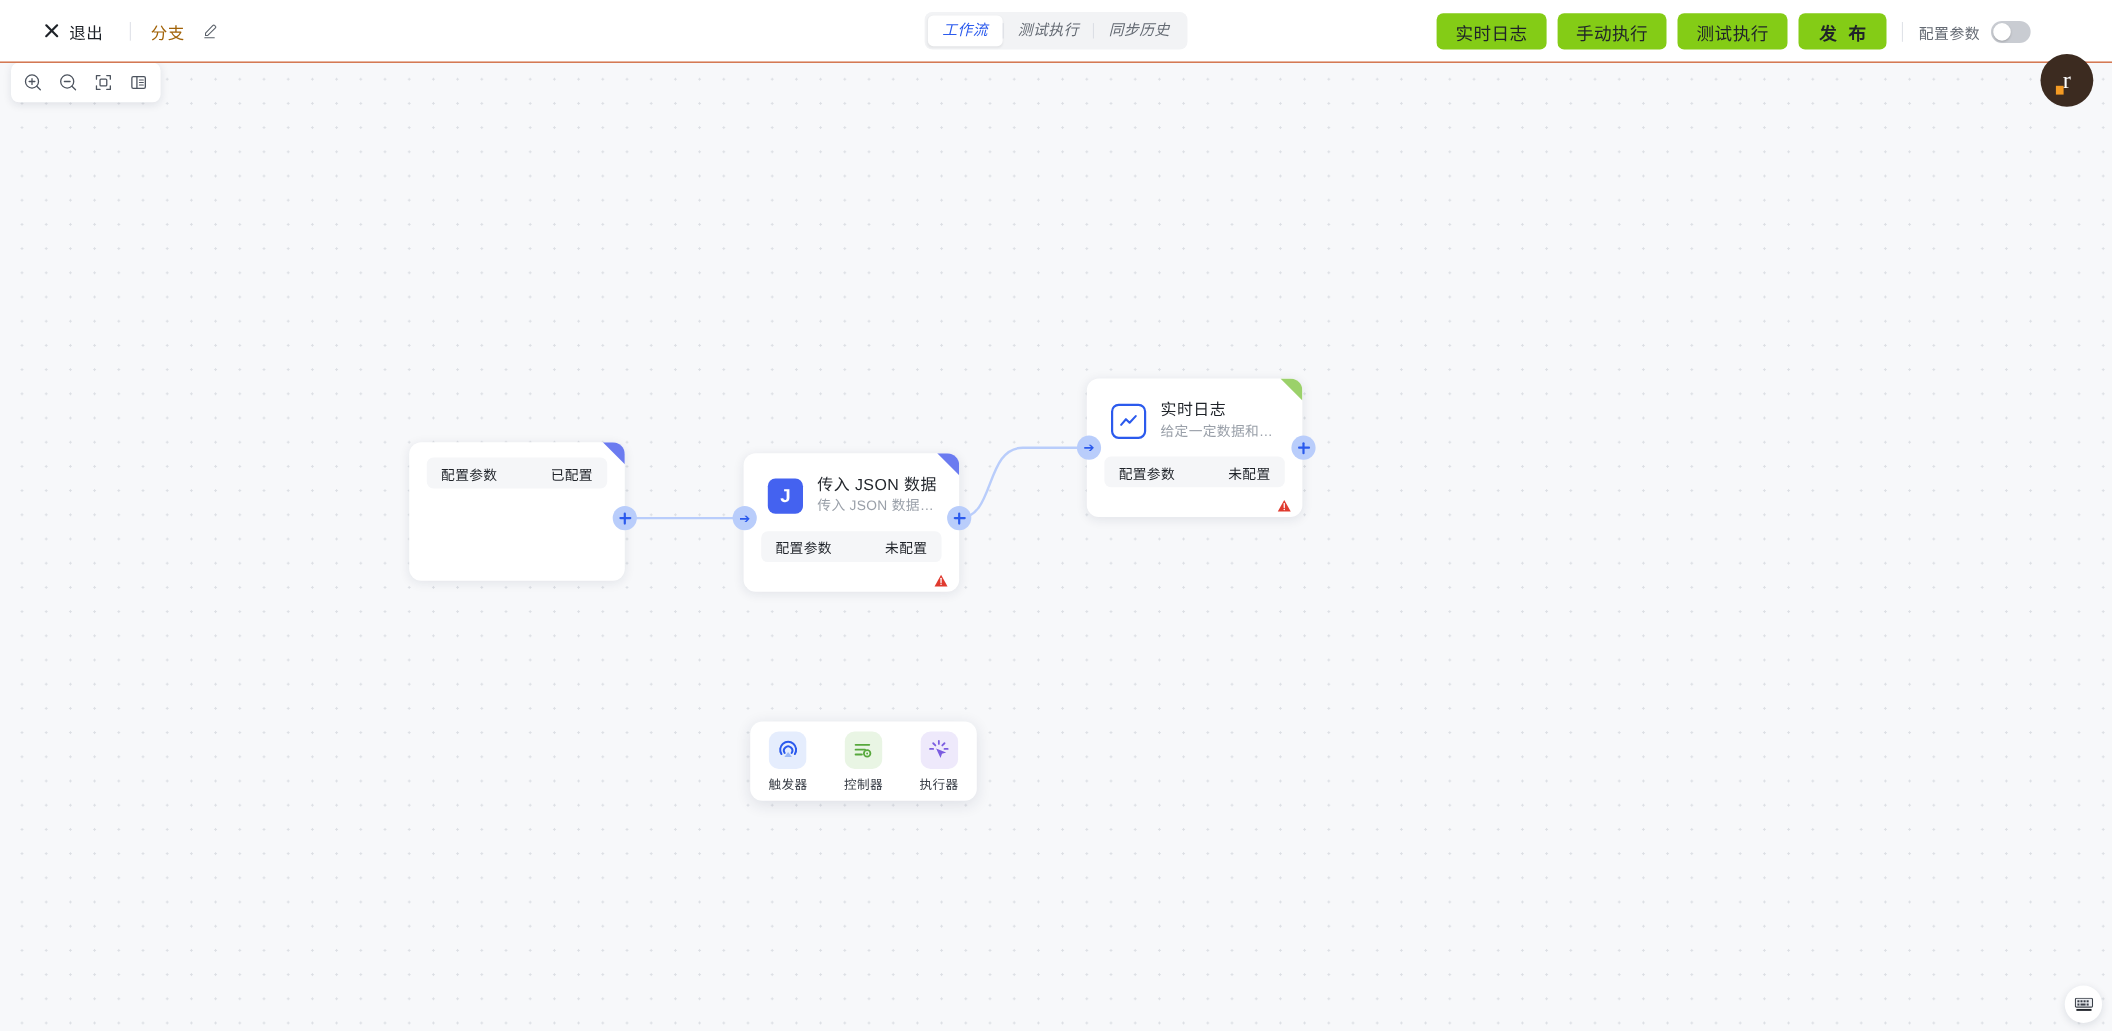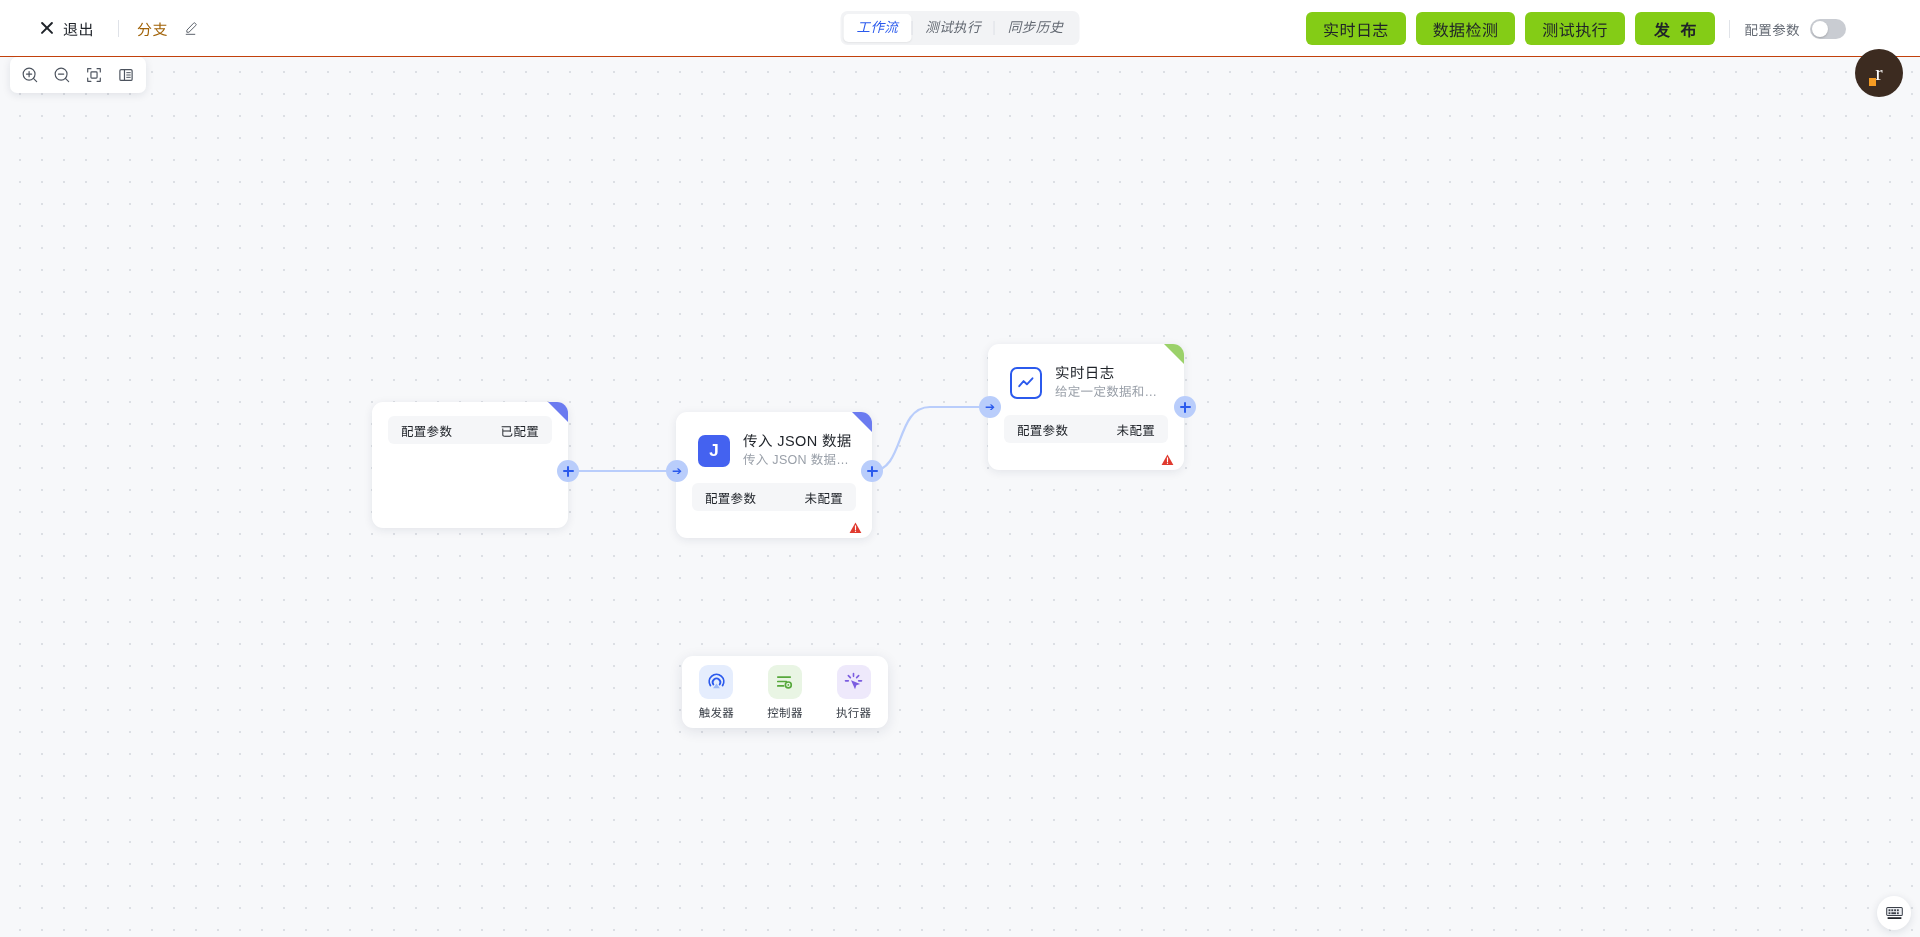--- a/index.html
+++ b/index.html
@@ -440,21 +440,21 @@
   <div class="tab-group">
     <div class="tab active">工作流</div>
     <div class="tab-sep"></div>
     <div class="tab">测试执行</div>
     <div class="tab-sep"></div>
     <div class="tab">同步历史</div>
   </div>
 
   <div class="hdr-right">
     <button class="act-btn">实时日志</button>
-    <button class="act-btn">数据检测</button>
+    <button class="act-btn">手动执行</button>
     <button class="act-btn">测试执行</button>
     <button class="act-btn publish">发 布</button>
     <div class="right-divider"></div>
     <div class="toggle-wrap">
       <span class="toggle-label">配置参数</span>
       <div class="toggle">
         <div class="knob"></div>
       </div>
     </div>
   </div>

